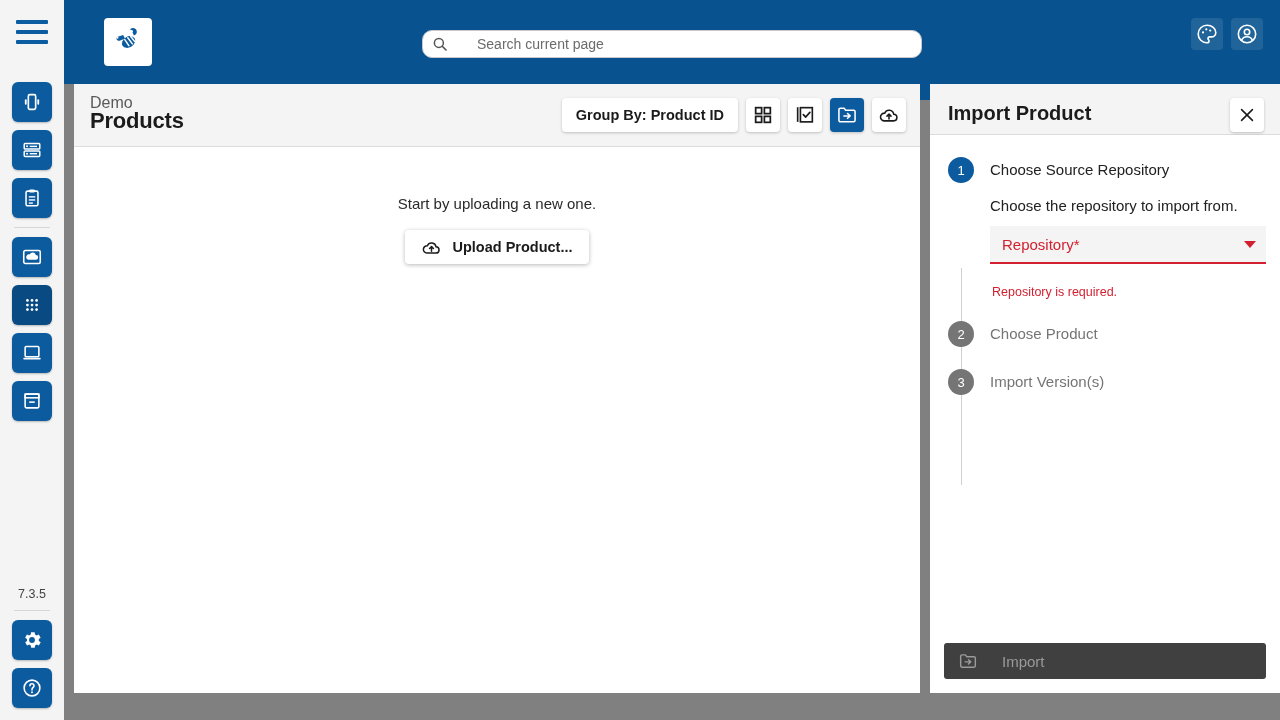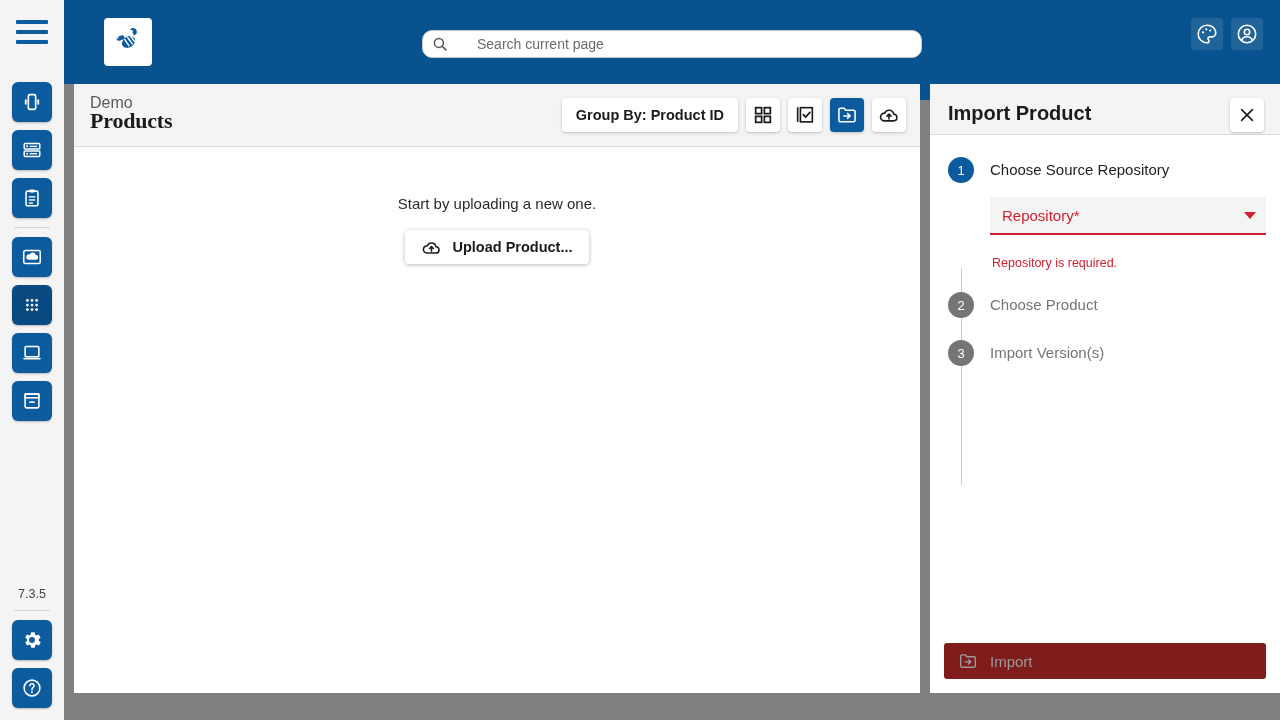--- a/index.html
+++ b/index.html
@@ -97,21 +97,21 @@
     position: absolute; left: 74px; top: 84px; width: 846px; height: 609px;
     background: #ffffff; z-index: 3;
     display: flex; flex-direction: column;
   }
   .content-head {
     position: relative; height: 63px; background: #f4f4f4;
     border-bottom: 1px solid #dcdcdc;
     flex: none;
   }
   .crumb { position: absolute; left: 16px; top: 10px; font-size: 16px; color: #5a5a5a; }
-  .page-title { position: absolute; left: 16px; top: 24px; font-size: 22px; font-weight: bold; color: #1b1b1b; letter-spacing: -.2px; font-family: Liberation Serif, serif; }
+  .page-title { position: absolute; left: 16px; top: 24px; font-size: 22px; font-weight: bold; color: #1b1b1b; letter-spacing: -.2px; }
 
   .toolbar { position: absolute; right: 14px; top: 14px; display: flex; align-items: center; gap: 8px; }
   .tb-pill {
     height: 34px; padding: 0 14px; border-radius: 4px; background: #fff;
     display: flex; align-items: center; font-size: 14.5px; font-weight: bold; color: #1b1b1b;
     box-shadow: 0 1px 3px rgba(0,0,0,.22); cursor: pointer; white-space: nowrap;
   }
   .tb-btn {
     width: 34px; height: 34px; border-radius: 4px; background: #fff;
     display: flex; align-items: center; justify-content: center;
@@ -185,22 +185,22 @@
   .caret { width: 0; height: 0; border-left: 6px solid transparent; border-right: 6px solid transparent; border-top: 7px solid #d32030; }
   .field-error { font-size: 12.5px; color: #d32030; margin-top: 21px; margin-left: 2px; }
 
   .step-gap-a { height: 22px; }
   .step-gap-b { height: 22px; }
 
   .panel-footer {
     position: absolute; left: 0; bottom: 0; width: 350px; padding: 10px 14px 14px 14px;
   }
   .import-btn {
-    height: 36px; width: 100%; border-radius: 3px; background: #7f1d1d;
-    display: flex; align-items: center; gap: 12px; padding-left: 14px;
+    height: 36px; width: 100%; border-radius: 3px; background: #404040;
+    display: flex; align-items: center; gap: 24px; padding-left: 14px;
     font-size: 15px; color: #9a9a9a; cursor: default;
   }
   .import-btn svg { width: 20px; height: 20px; }
 </style>
 </head>
 <body>
 
 <div class="app">
 
   <div class="rail">
@@ -423,20 +423,21 @@
     <div class="panel-body">
       <div class="stepper">
         <div class="step-line"></div>
 
         <div class="step">
           <div class="step-dot">1</div>
           <div class="step-label">Choose Source Repository</div>
         </div>
 
         <div class="step-content">
+          <div class="step-desc">Choose the repository to import from.</div>
           <div class="select-field">
             <span class="select-label">Repository*</span>
             <span class="caret"></span>
           </div>
           <div class="field-error">Repository is required.</div>
         </div>
 
         <div class="step-gap-a"></div>
 
         <div class="step">

